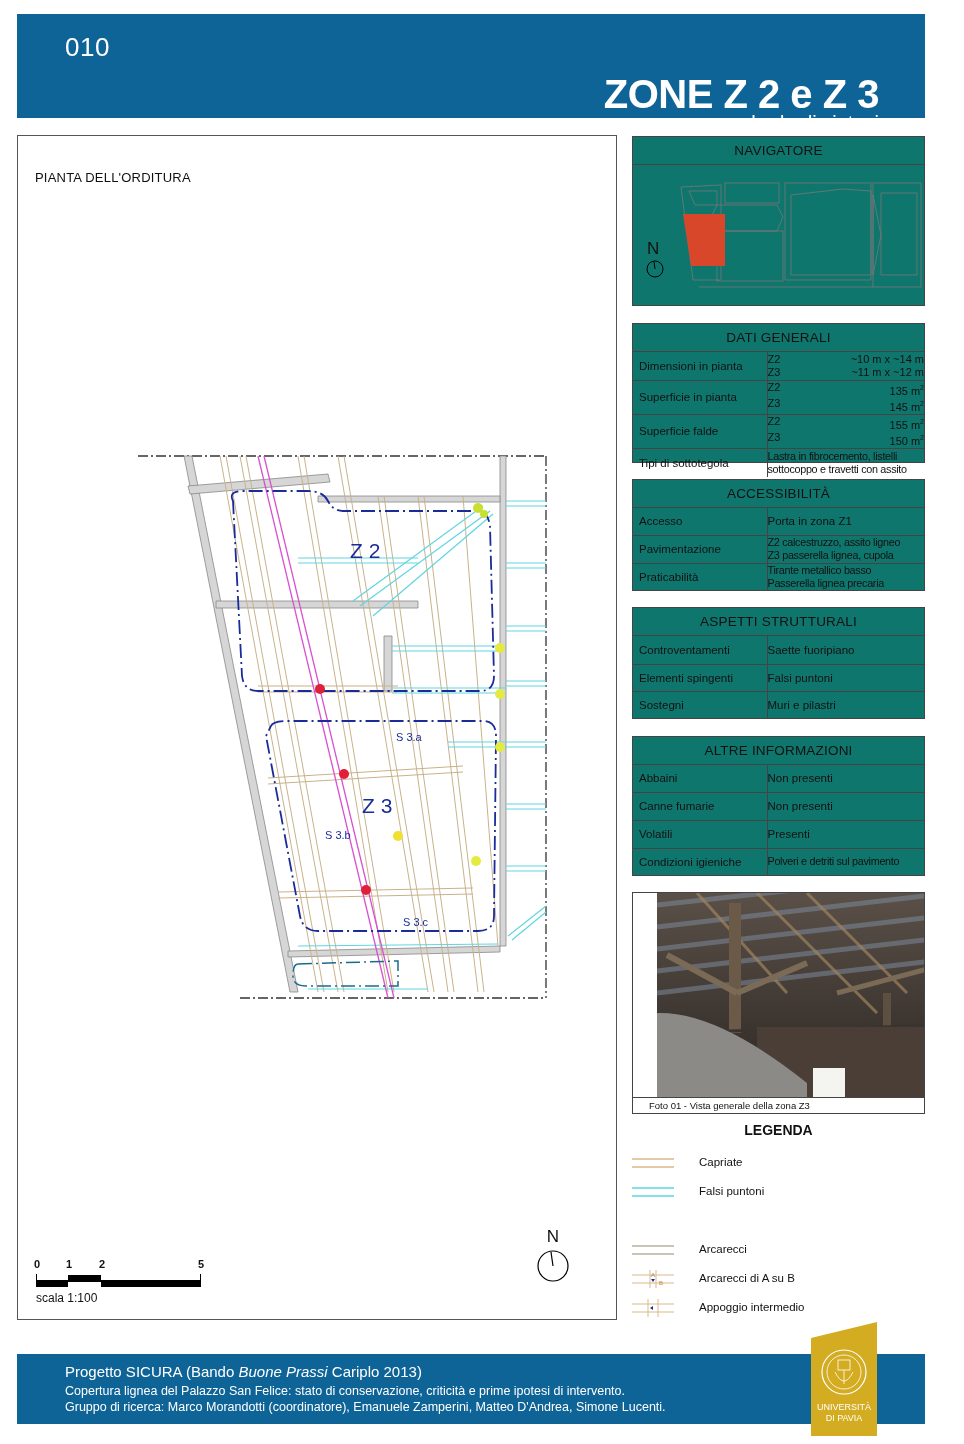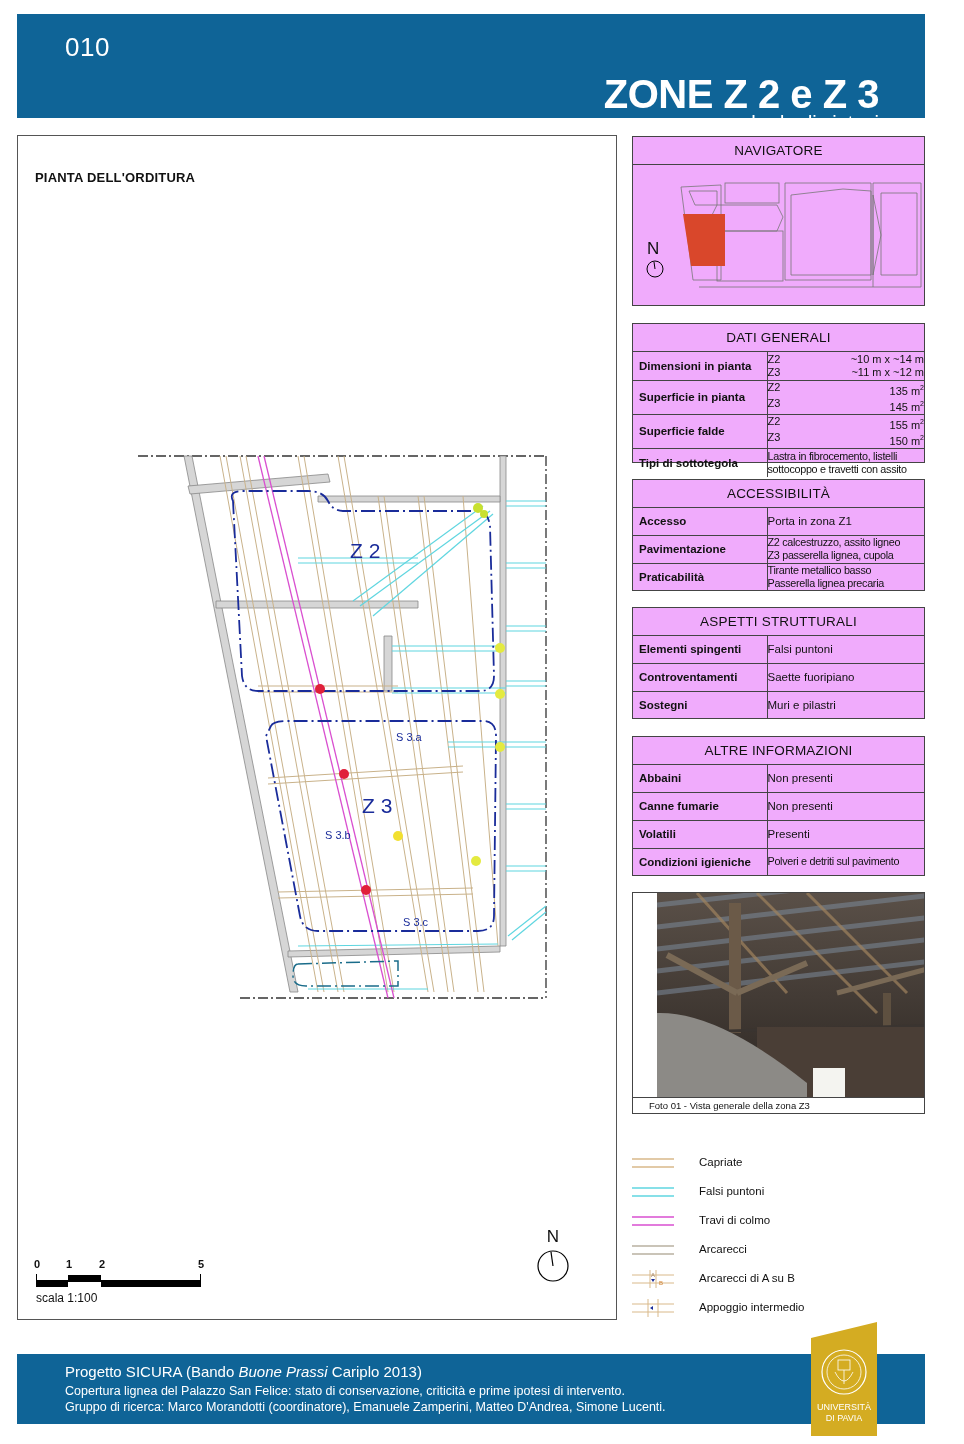--- a/index.html
+++ b/index.html
@@ -5,35 +5,35 @@
   * { box-sizing: border-box; margin: 0; padding: 0; }
   html, body { width: 964px; height: 1444px; background: #ffffff; overflow: hidden; }
   body { position: relative; font-family: "Liberation Sans", "DejaVu Sans", sans-serif; color: #111; }
 
   .header { position: absolute; left: 17px; top: 14px; width: 908px; height: 104px; background: #0f6497; color: #fff; }
   .header .page-num { position: absolute; left: 48px; top: 18px; font-size: 26px; font-weight: normal; letter-spacing: 0.5px; }
   .header .title { position: absolute; right: 46px; top: 22px; font-size: 40px; font-weight: bold; letter-spacing: -0.5px; margin-top: 36px; }
   .header .subtitle { position: absolute; right: 46px; top: 66px; font-size: 20px; margin-top: 32px; }
 
   .plan-frame { position: absolute; left: 17px; top: 135px; width: 600px; height: 1185px; border: 1.5px solid #555; }
-  .plan-label { position: absolute; left: 17px; top: 34px; font-size: 13px; font-weight: bold; letter-spacing: 0.2px; }
+  .plan-label { position: absolute; left: 17px; top: 34px; font-size: 13px; font-weight: normal; letter-spacing: 0.2px; }
   .plan-svg { position: absolute; left: 110px; top: 300px; }
 
   .scalebar { position: absolute; left: 16px; top: 1122px; width: 180px; height: 60px; }
   .scalebar .tick { position: absolute; top: 0; font-size: 11px; font-weight: bold; }
   .scalebar .caption { position: absolute; left: 2px; top: 33px; font-size: 12px; }
 
   .north-big { position: absolute; left: 515px; top: 1092px; width: 40px; height: 60px; }
 
-  .panel { position: absolute; left: 632px; width: 293px; border: 1.5px solid #444; background: #f0abfc; }
+  .panel { position: absolute; left: 632px; width: 293px; border: 1.5px solid #444; background: #0f766e; }
   .panel .ph { height: 28px; border-bottom: 1.5px solid #444; text-align: center; font-size: 13.5px; line-height: 28px; font-weight: normal; letter-spacing: 0.2px; }
   .ptable { width: 100%; border-collapse: collapse; font-size: 11.5px; }
   .ptable td { border-top: 1px solid #444; padding: 0 6px; vertical-align: middle; }
   .ptable tr:first-child td { border-top: none; }
-  .ptable td.k { width: 134px; border-right: 1.5px solid #444; font-weight: bold; }
+  .ptable td.k { width: 134px; border-right: 1.5px solid #444; }
   .ptable td.v { padding: 0 0; }
   .zv { display: flex; justify-content: space-between; line-height: 13px; font-size: 11px; }
   .zv sup { font-size: 7px; }
   .small2 { font-size: 10.8px; line-height: 13px; letter-spacing: -0.3px; }
 
   .navigator-map { position: relative; height: 137px; }
 
   .photo { position: absolute; left: 632px; top: 892px; width: 293px; height: 222px; border: 1.5px solid #444; overflow: hidden; padding-left: 24px; }
   .photo .caption { position: absolute; left: 0; right: 0; bottom: 0; height: 16px; background: #fff; border-top: 1px solid #444; font-size: 9.5px; line-height: 15px; padding-left: 16px; }
 
@@ -295,27 +295,27 @@
       </td>
     </tr>
   </tbody>
     </table>
 </div>
 
 <div class="panel" style="top:607px;height:112px">
   <div class="ph">ASPETTI STRUTTURALI</div>
   <table class="ptable">
     <tbody>
-        <tr style="height:27px">
+        <tr style="height:28px">
+      <td class="k">Controventamenti</td>
+      <td class="v">Saette fuoripiano</td>
+    </tr>
+    <tr style="height:27px">
       <td class="k">Elementi spingenti</td>
       <td class="v">Falsi puntoni</td>
-    </tr>
-    <tr style="height:28px">
-      <td class="k">Controventamenti</td>
-      <td class="v">Saette fuoripiano</td>
     </tr>
     <tr style="height:27px">
       <td class="k">Sostegni</td>
       <td class="v">Muri e pilastri</td>
     </tr>
   </tbody>
     </table>
 </div>
 
 <div class="panel" style="top:736px;height:140px">
@@ -370,40 +370,34 @@
     <rect x="226" y="100" width="8" height="106" fill="#5e5040"></rect>
     <line x1="0" y1="140" x2="293" y2="132" stroke="#3a3430" stroke-width="3"></line>
     <rect x="100" y="134" width="193" height="72" fill="#4a3e36"></rect>
     <path d="M0,120 Q60,118 150,190 L150,206 L0,206 Z" fill="#8c8a86"></path>
     <rect x="156" y="175" width="32" height="31" fill="#f4f4f0"></rect>
   </svg>
   <div class="caption">Foto 01 - Vista generale della zona Z3</div>
 </div>
 
 <div class="legend">
+  <div class="lh">LEGENDA</div>
   <div class="row" style="top:30px">
     <svg class="sym">
         <line x1="0" y1="5" x2="42" y2="5" stroke="#d9b98a" stroke-width="1.3"></line>
         <line x1="0" y1="13" x2="42" y2="13" stroke="#d9b98a" stroke-width="1.3"></line>
       </svg>
     <span class="lbl">Capriate</span>
   </div>
   <div class="row" style="top:59px">
     <svg class="sym">
         <line x1="0" y1="5" x2="42" y2="5" stroke="#5fd6e0" stroke-width="1.3"></line>
         <line x1="0" y1="13" x2="42" y2="13" stroke="#5fd6e0" stroke-width="1.3"></line>
       </svg>
     <span class="lbl">Falsi puntoni</span>
-  </div>
-  <div class="row" style="top:88px">
-    <svg class="sym">
-        <line x1="0" y1="5" x2="42" y2="5" stroke="#d94fd0" stroke-width="1.3"></line>
-        <line x1="0" y1="13" x2="42" y2="13" stroke="#d94fd0" stroke-width="1.3"></line>
-      </svg>
-    <span class="lbl">Travi di colmo</span>
   </div>
   <div class="row" style="top:117px">
     <svg class="sym">
         <line x1="0" y1="5" x2="42" y2="5" stroke="#b8b0a0" stroke-width="1.3"></line>
         <line x1="0" y1="13" x2="42" y2="13" stroke="#b8b0a0" stroke-width="1.3"></line>
       </svg>
     <span class="lbl">Arcarecci</span>
   </div>
   <div class="row" style="top:146px">
     <svg class="sym">

